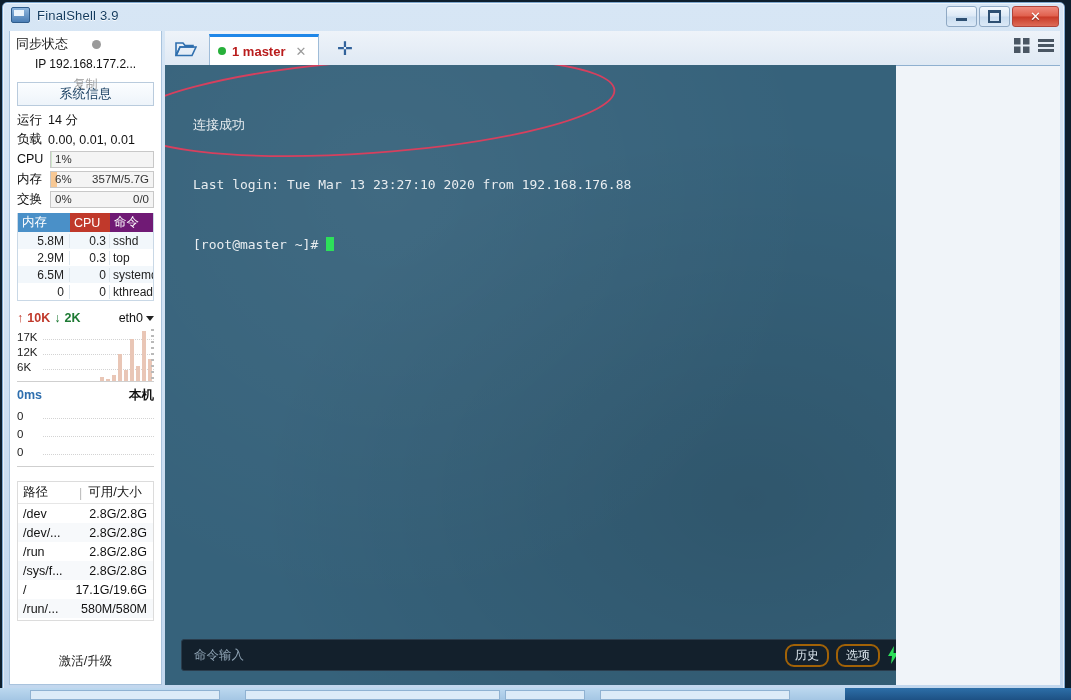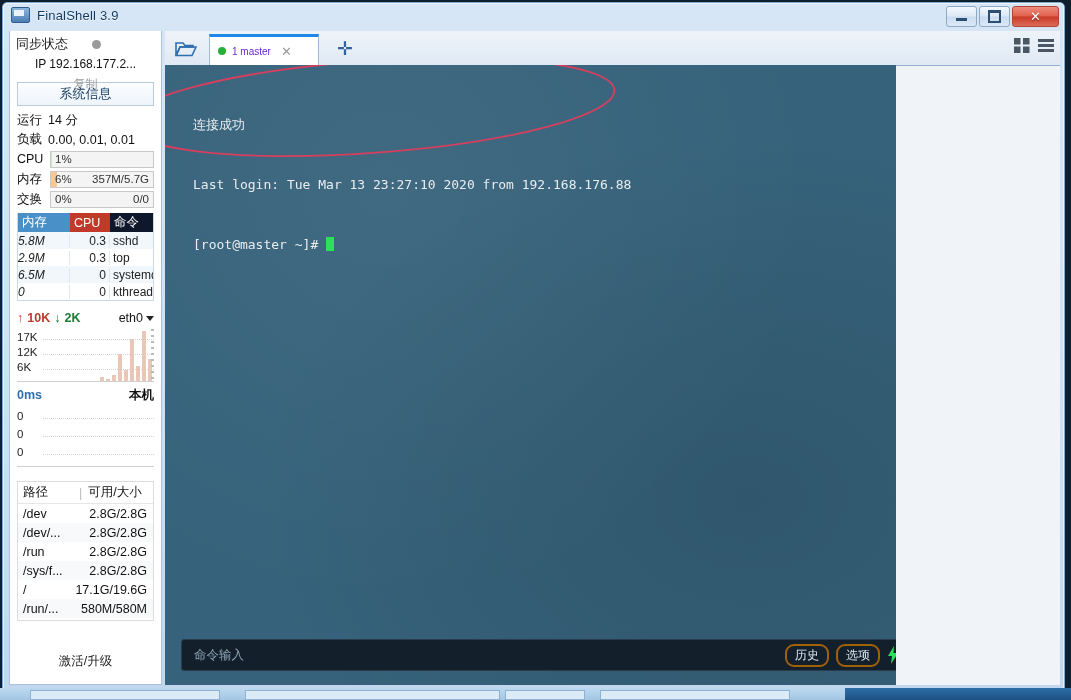--- a/index.html
+++ b/index.html
@@ -153,25 +153,25 @@
   }
   .proc-head { display: flex; height: 19px; }
   .ph {
     display: flex; align-items: center;
     color: #fff; font-size: 12.5px;
     padding-left: 4px;
     box-sizing: border-box;
   }
   .ph-mem { width: 52px; background: #4a90c8; }
   .ph-cpu { width: 40px; background: #c0392b; }
-  .ph-cmd { flex: 1; background: #0f172a; }
+  .ph-cmd { flex: 1; background: #701a75; }
   .proc-row { display: flex; height: 17px; align-items: center; }
   .proc-row:nth-child(odd) { background: #f2f7fb; }
   .pc { font-size: 12px; color: #222; box-sizing: border-box; }
-  .pc-mem { width: 52px; padding-right: 5px; border-right: 1px solid #dfe8ef; font-style: italic; }
+  .pc-mem { width: 52px; text-align: right; padding-right: 5px; border-right: 1px solid #dfe8ef; }
   .pc-cpu { width: 40px; text-align: right; padding-right: 3px; border-right: 1px solid #dfe8ef; }
   .pc-cmd { flex: 1; padding-left: 3px; white-space: nowrap; overflow: hidden; }
 
   
   .net-panel { margin: 8px 7px 0 7px; }
   .net-head {
     display: flex; align-items: center; gap: 4px;
     height: 18px; font-size: 12.5px; font-weight: bold;
   }
   .net-up { color: #c0392b; }
@@ -276,21 +276,21 @@
     background: #fff;
     border: 1px solid #9fbcd8;
     border-bottom: none;
     border-top: 3px solid #1f87e8;
     display: flex; align-items: center; gap: 6px;
     padding: 0 8px;
     box-sizing: border-box;
     cursor: pointer;
   }
   .tab-dot { width: 8px; height: 8px; border-radius: 50%; background: #27b03a; }
-  .tab-label { font-size: 10px; font-weight: normal; color: #6d28d9; }
+  .tab-label { font-size: 13px; font-weight: bold; color: #b91c1c; }
   .tab-close { font-size: 13px; color: #9b9b9b; margin-left: 4px; cursor: pointer; }
   .tab-add {
     position: absolute; left: 172px; top: 8px;
     font-size: 19px; color: #31629b; font-weight: bold;
     cursor: pointer; line-height: 19px;
   }
   .tabbar-right {
     position: absolute; right: 6px; top: 7px;
     display: flex; align-items: center; gap: 8px;
   }

